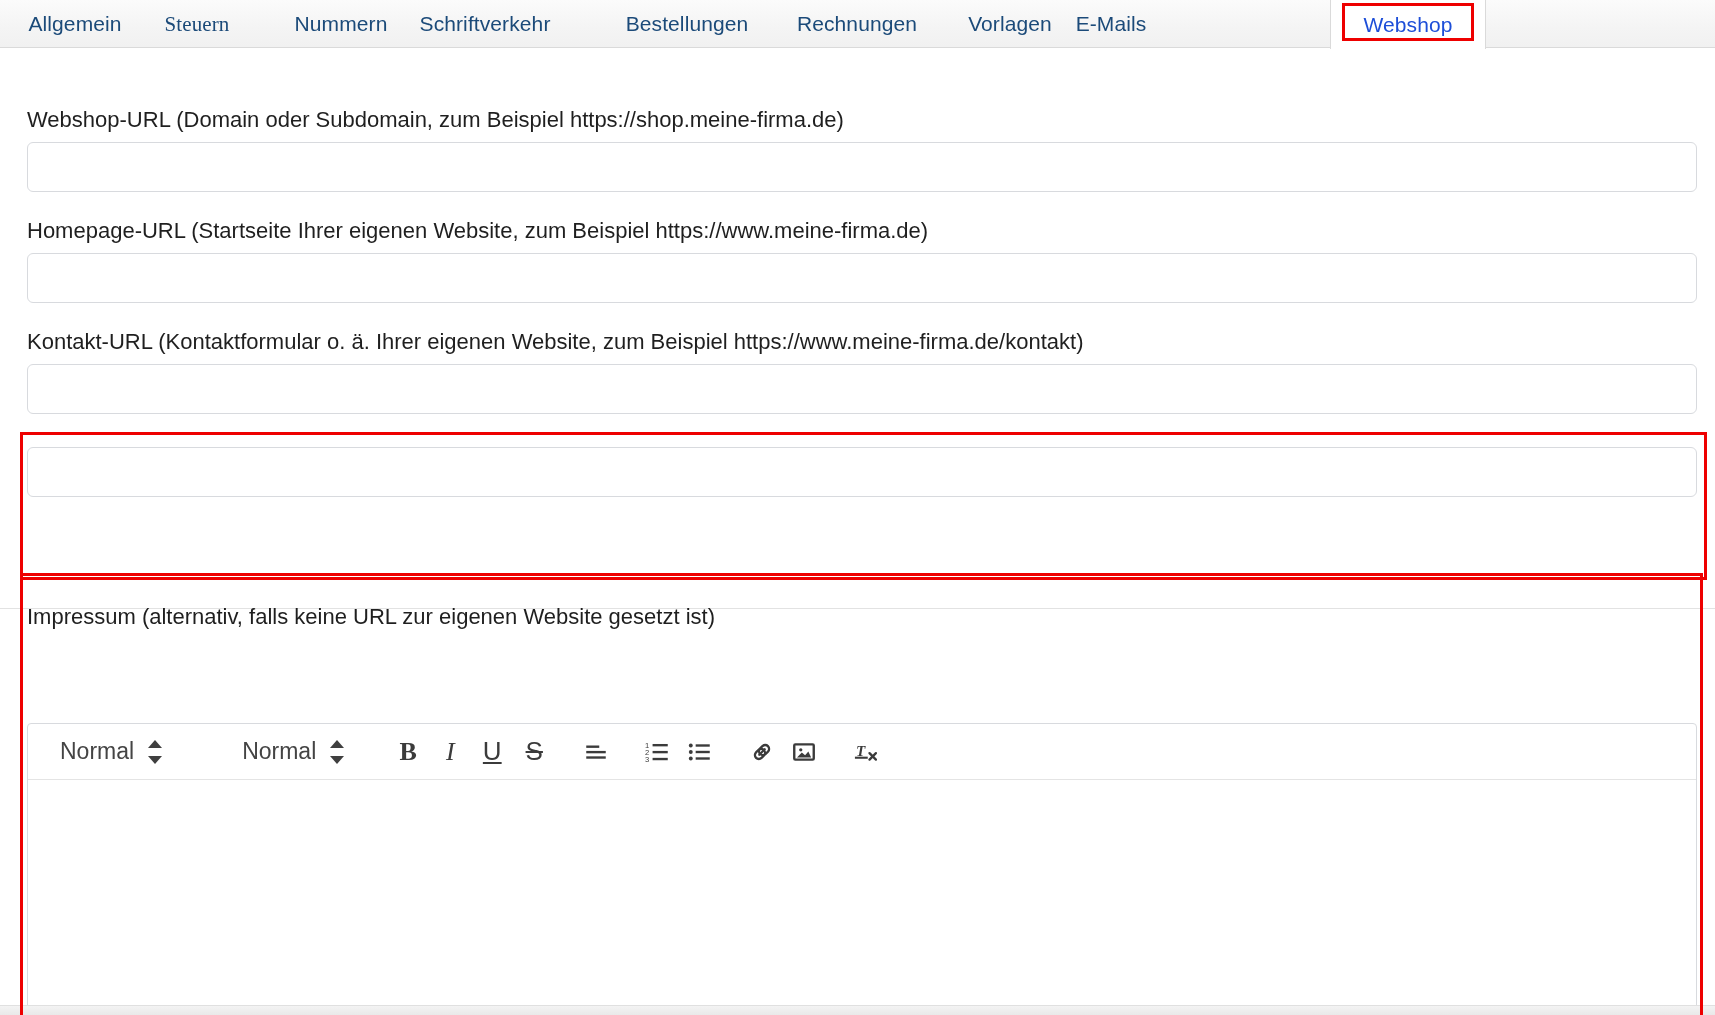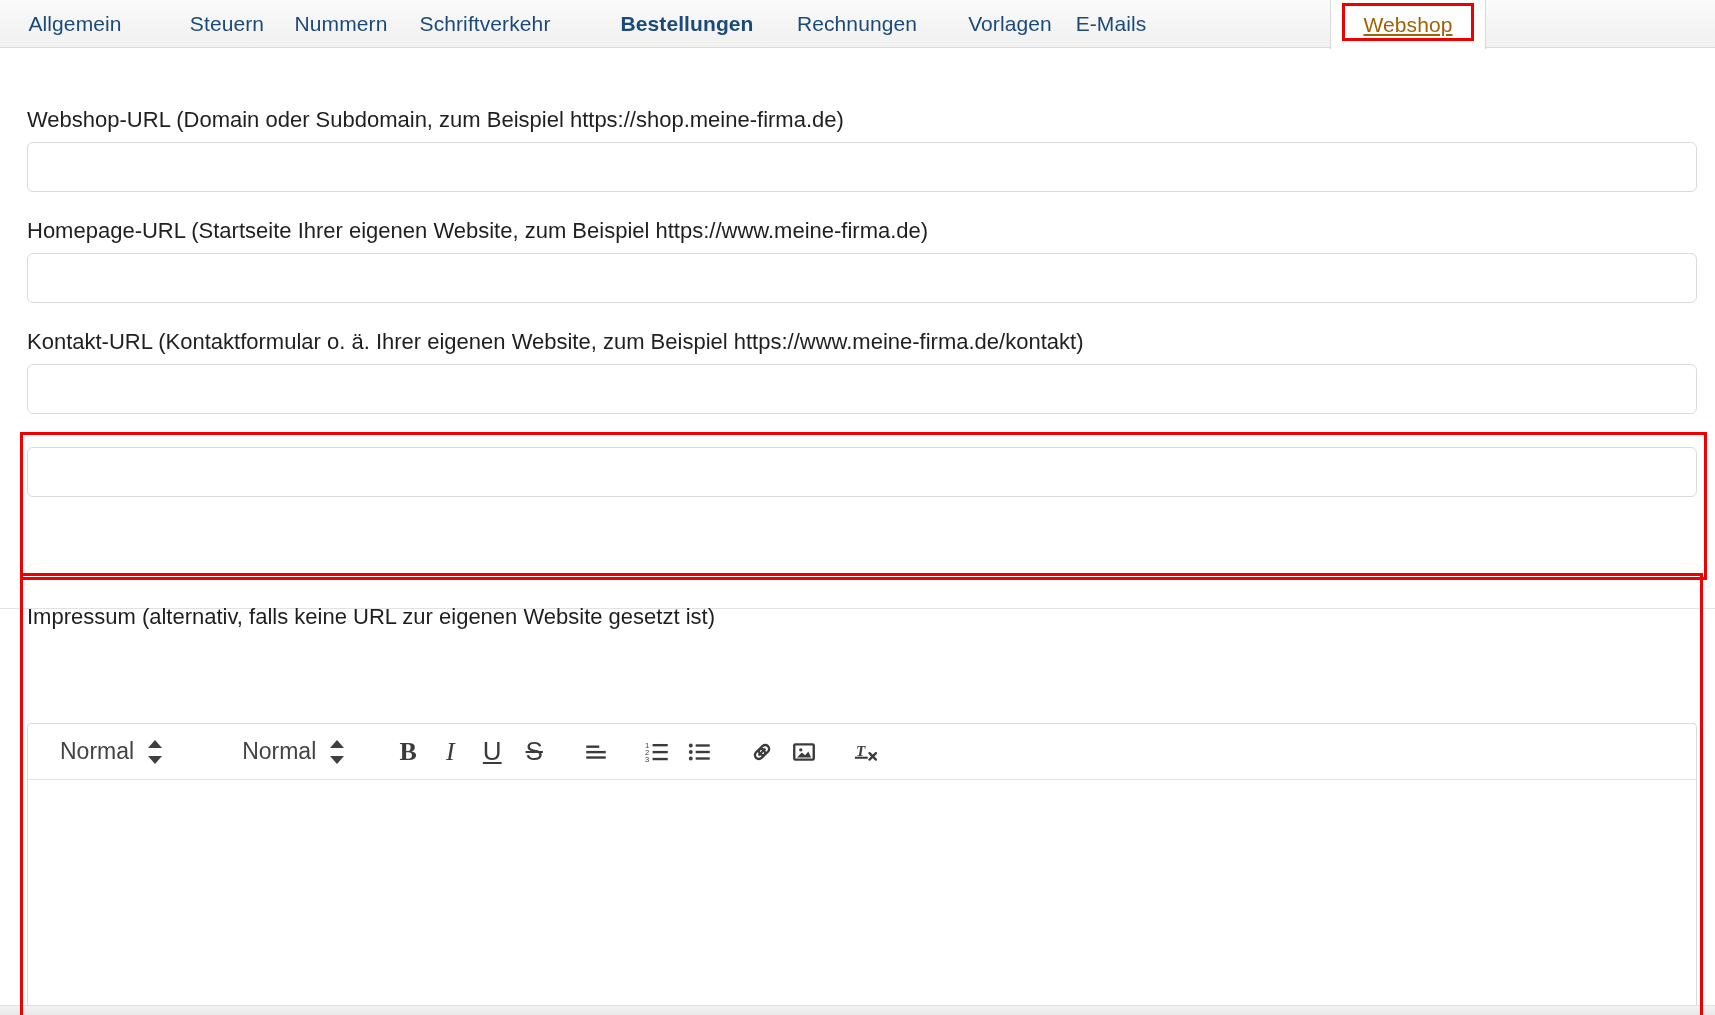--- a/index.html
+++ b/index.html
@@ -27,26 +27,25 @@
     align-items: center;
     justify-content: center;
     font-size: 21px;
     color: #1b4a79;
     white-space: nowrap;
     cursor: pointer;
     letter-spacing: 0.1px;
   }
   .tab.active {
     background: #ffffff;
-    color: #a16207;
+    color: #1d4ed8;
     border-left: 1px solid #dadada;
     border-right: 1px solid #dadada;
     height: 49px;
     z-index: 3;
-    text-decoration: underline;
   }
 
   
   #tab-annot {
     position: absolute;
     left: 1342px; top: 3px;
     width: 132px; height: 38px;
     border: 3px solid #ee0000;
     z-index: 6;
     pointer-events: none;
@@ -174,30 +173,30 @@
     border-top: 1px solid #e0e0e0;
   }
 </style>
 </head>
 <body>
 
 <div id="tabbar">
   <div class="tab" style="left:0px;width:150px;">
     <span>Allgemein</span>
   </div>
-  <div class="tab" style="left:166px;width:122px;">
+  <div class="tab" style="left:136px;width:122px;font-family:Liberation Serif, serif;">
     <span>Steuern</span>
   </div>
   <div class="tab" style="left:272px;width:138px;">
     <span>Nummern</span>
   </div>
   <div class="tab" style="left:390px;width:190px;">
     <span>Schriftverkehr</span>
   </div>
-  <div class="tab" style="left:600px;width:174px;font-weight:bold;">
+  <div class="tab" style="left:600px;width:174px;">
     <span>Bestellungen</span>
   </div>
   <div class="tab" style="left:774px;width:166px;">
     <span>Rechnungen</span>
   </div>
   <div class="tab" style="left:940px;width:140px;">
     <span>Vorlagen</span>
   </div>
   <div class="tab" style="left:1045px;width:132px;">
     <span>E-Mails</span>

